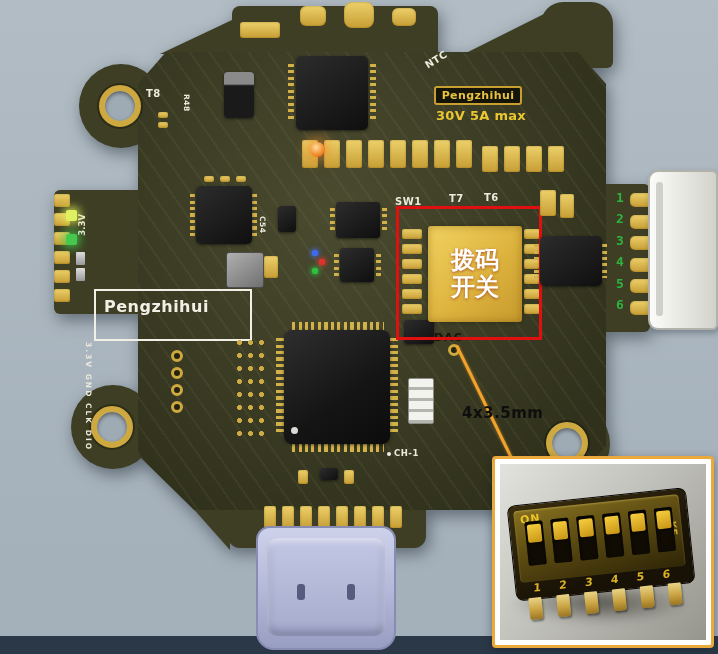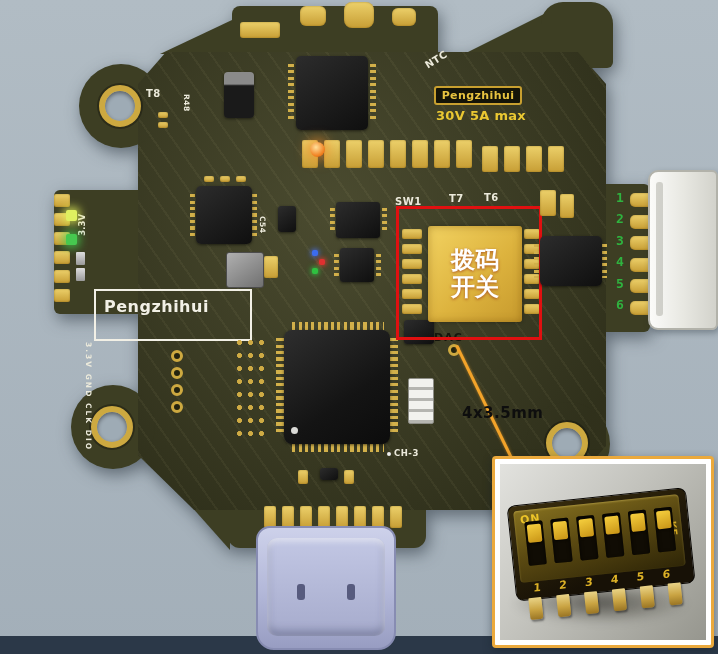--- a/index.html
+++ b/index.html
@@ -187,21 +187,21 @@
   <div class="via" style="left:171px;top:401px;"></div>
 
   <div class="pins-h" style="left:292px;top:322px;width:92px;height:8px;"></div>
   <div class="pins-h" style="left:292px;top:444px;width:92px;height:8px;"></div>
   <div class="pins-v" style="left:276px;top:338px;width:8px;height:96px;"></div>
   <div class="pins-v" style="left:390px;top:338px;width:8px;height:96px;"></div>
   <div class="chip" style="left:284px;top:330px;width:106px;height:114px;border-radius:8px;background:linear-gradient(145deg,#2e2e2e 0%,#141414 60%,#0c0c0c);"></div>
   <div class="abs" style="left:291px;top:427px;width:7px;height:7px;border-radius:50%;background:rgba(240,240,235,.9);"></div>
   <div class="abs" style="left:234px;top:336px;width:32px;height:100px;background-image:radial-gradient(circle,#cfab44 2.2px,transparent 2.8px);background-size:11px 13px;"></div>
   <div class="abs" style="left:387px;top:452px;width:4px;height:4px;border-radius:50%;background:#eee;"></div>
-  <div class="silk" style="left:394px;top:448px;font-size:8.5px;">CH-3</div>
+  <div class="silk" style="left:394px;top:448px;font-size:8.5px;">CH-1</div>
   <div class="chip" style="left:404px;top:320px;width:30px;height:24px;"></div>
   <div class="abs" style="left:408px;top:378px;width:24px;height:44px;background:repeating-linear-gradient(180deg,#f2f2ee 0 8px,#b5b5b0 8px 11px);border:1px solid #8d8d86;border-radius:2px;"></div>
 
   <div class="silk" style="left:395px;top:196px;">SW1</div>
   <div class="silk" style="left:449px;top:193px;">T7</div>
   <div class="silk" style="left:484px;top:192px;">T6</div>
   <div class="pad" style="left:402px;top:229px;width:20px;height:10px;"></div>
   <div class="pad" style="left:402px;top:244px;width:20px;height:10px;"></div>
   <div class="pad" style="left:402px;top:259px;width:20px;height:10px;"></div>
   <div class="pad" style="left:402px;top:274px;width:20px;height:10px;"></div>

